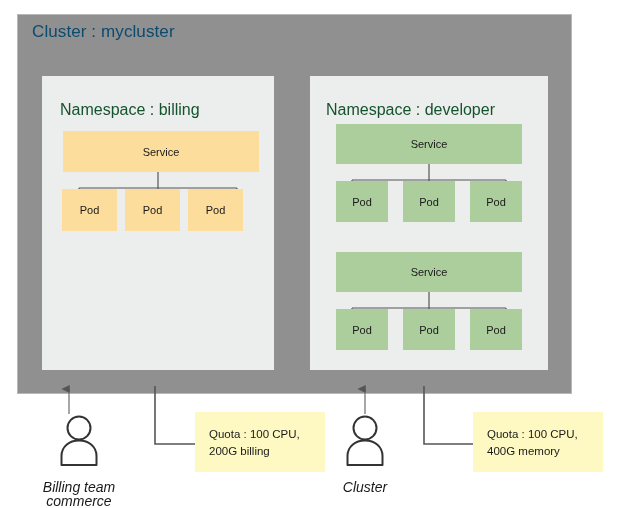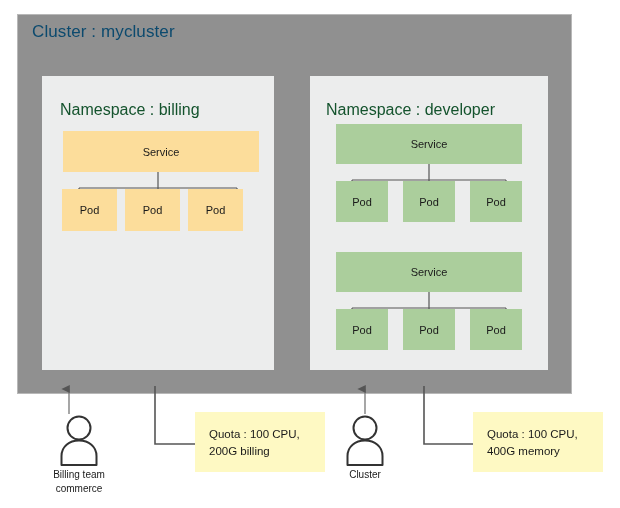--- a/index.html
+++ b/index.html
@@ -95,24 +95,25 @@
     width: 120px;
     text-align: center;
   }
   .actor-billing  { left: 19px;  top: 414px; }
   .actor-commerce { left: 305px; top: 414px; }
   .actor-icon {
     display: block;
     margin: 0 auto;
   }
   .actor-label {
-    margin-top: 2px;
-    font-size: 10px;
+    margin-top: 14px;
+    font-size: 14px;
     color: #1a1a1a;
     line-height: 14px;
+    font-style: italic;
   }
 
   
   .quota {
     position: absolute;
     background: #fef9c3;
     box-sizing: border-box;
     padding: 14px 14px 14px 14px;
     font-size: 11.5px;
     color: #1a1a1a;

